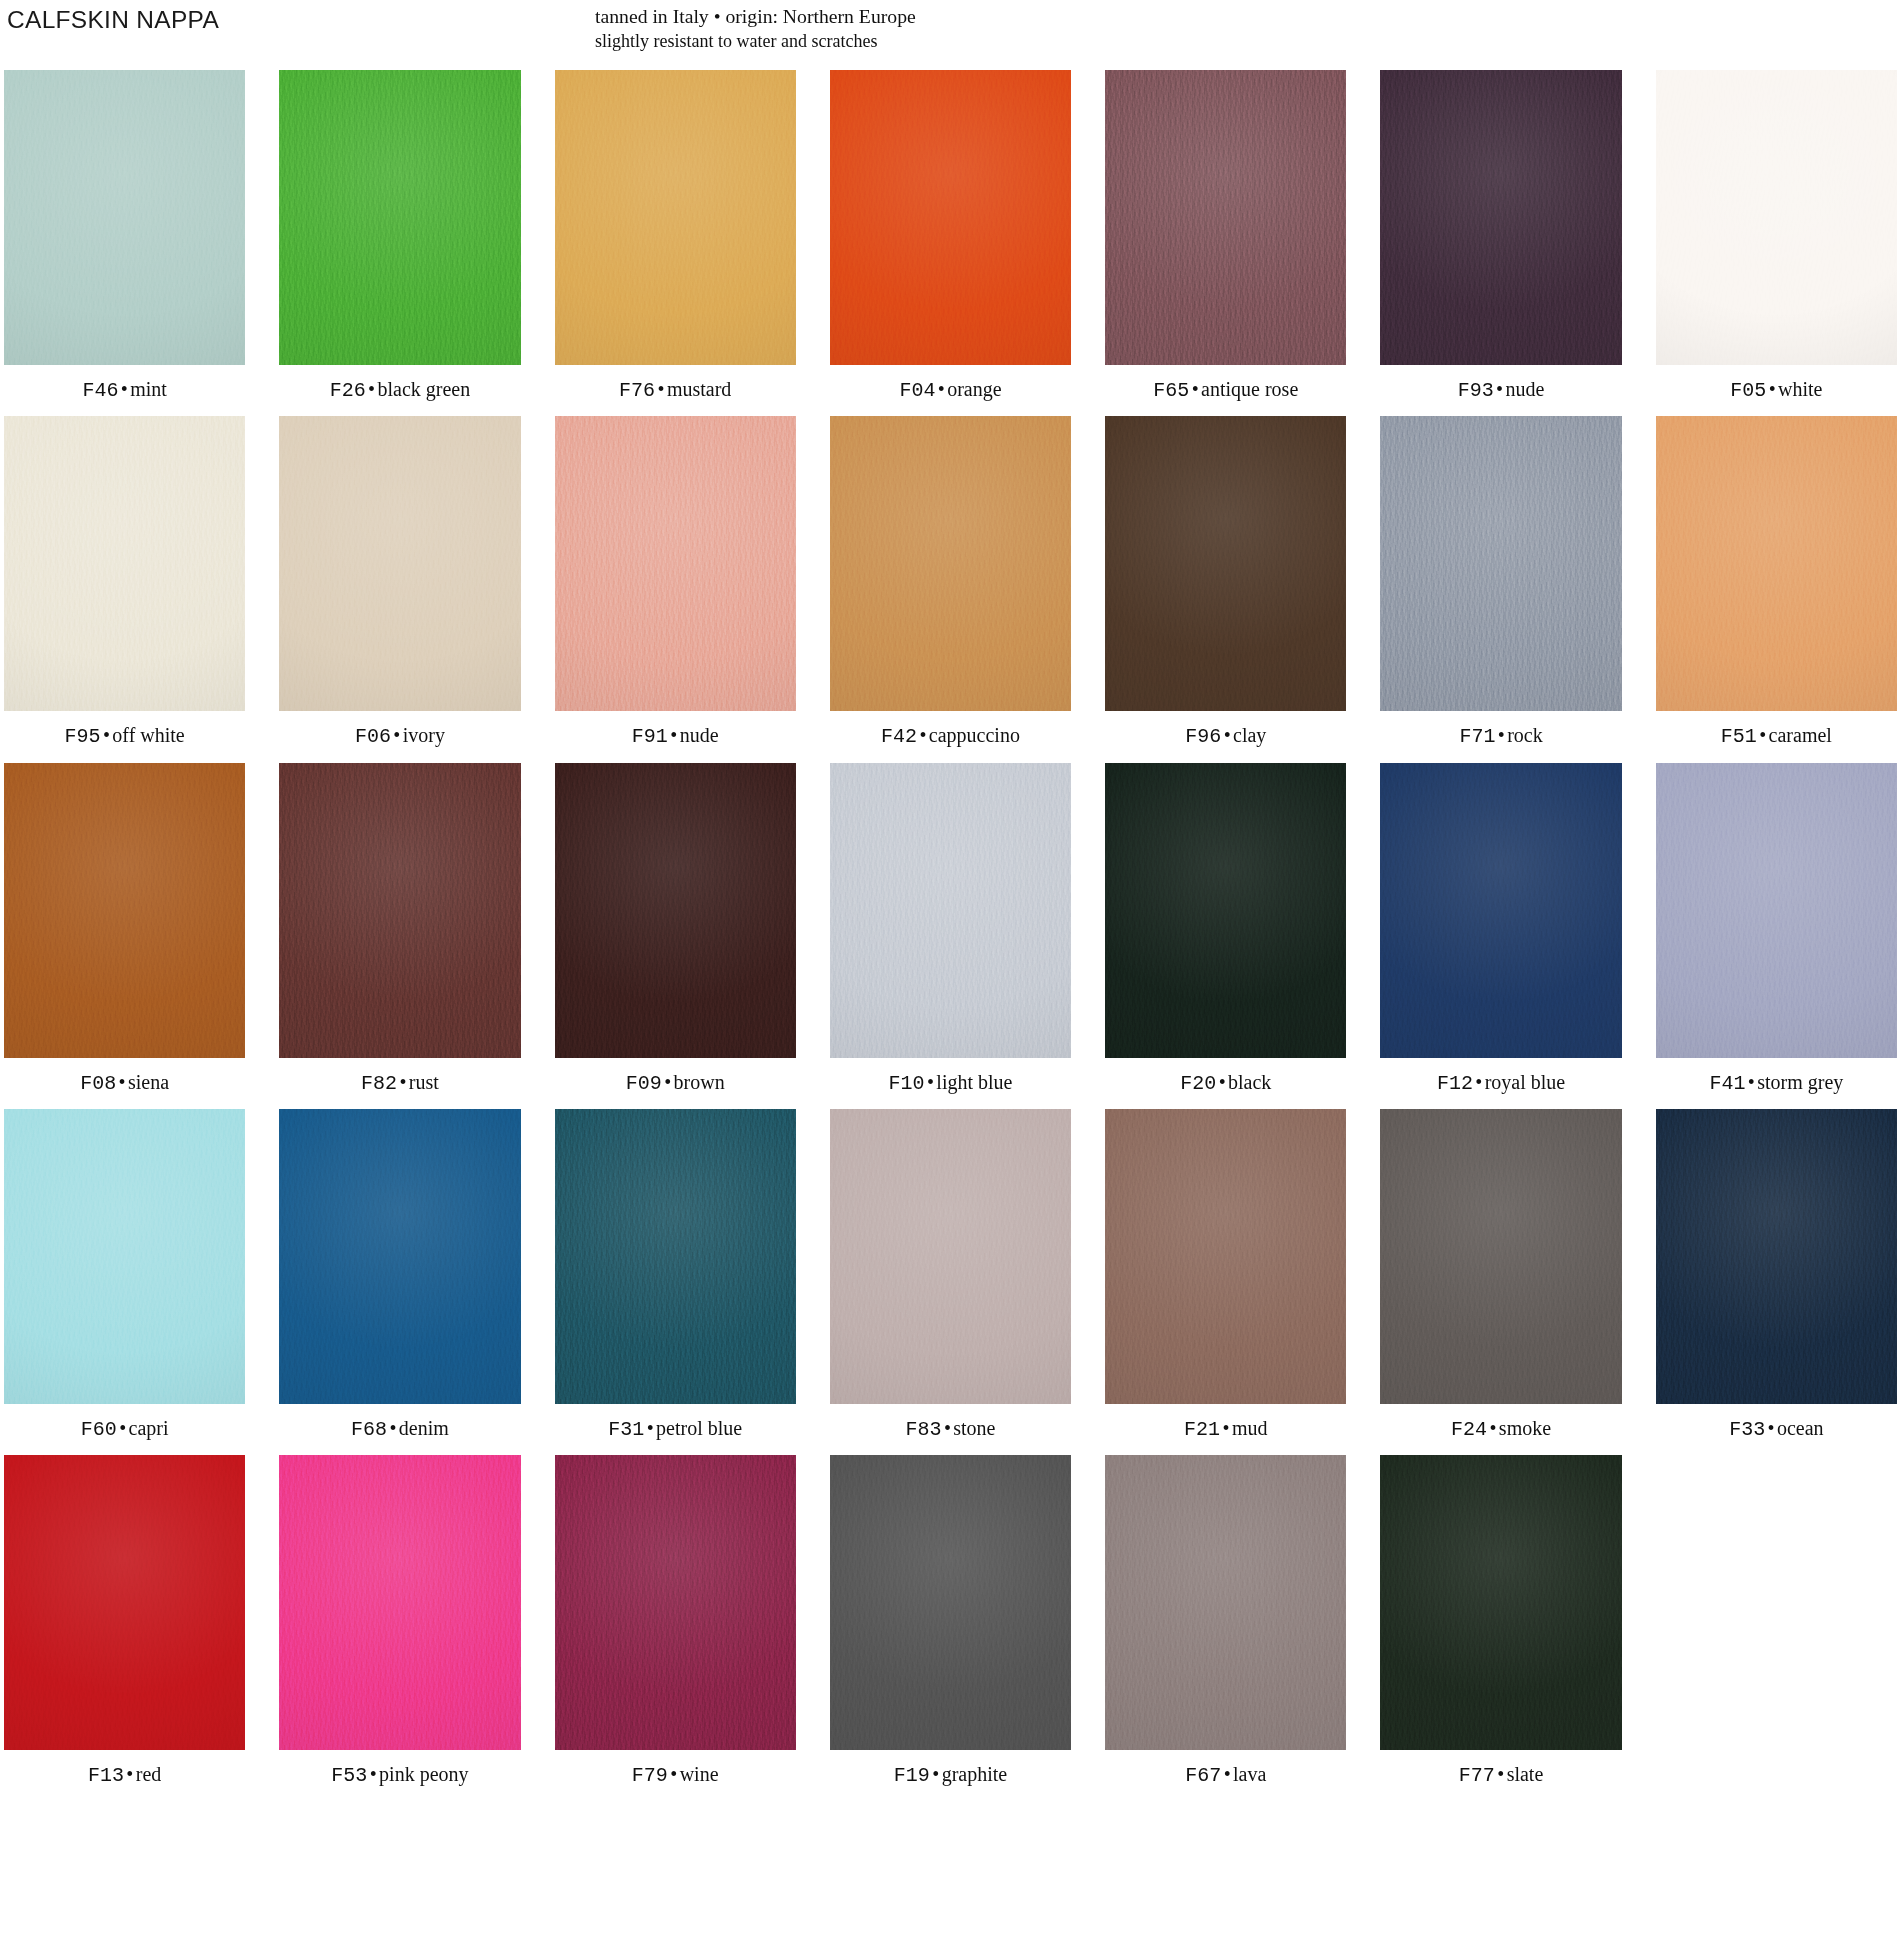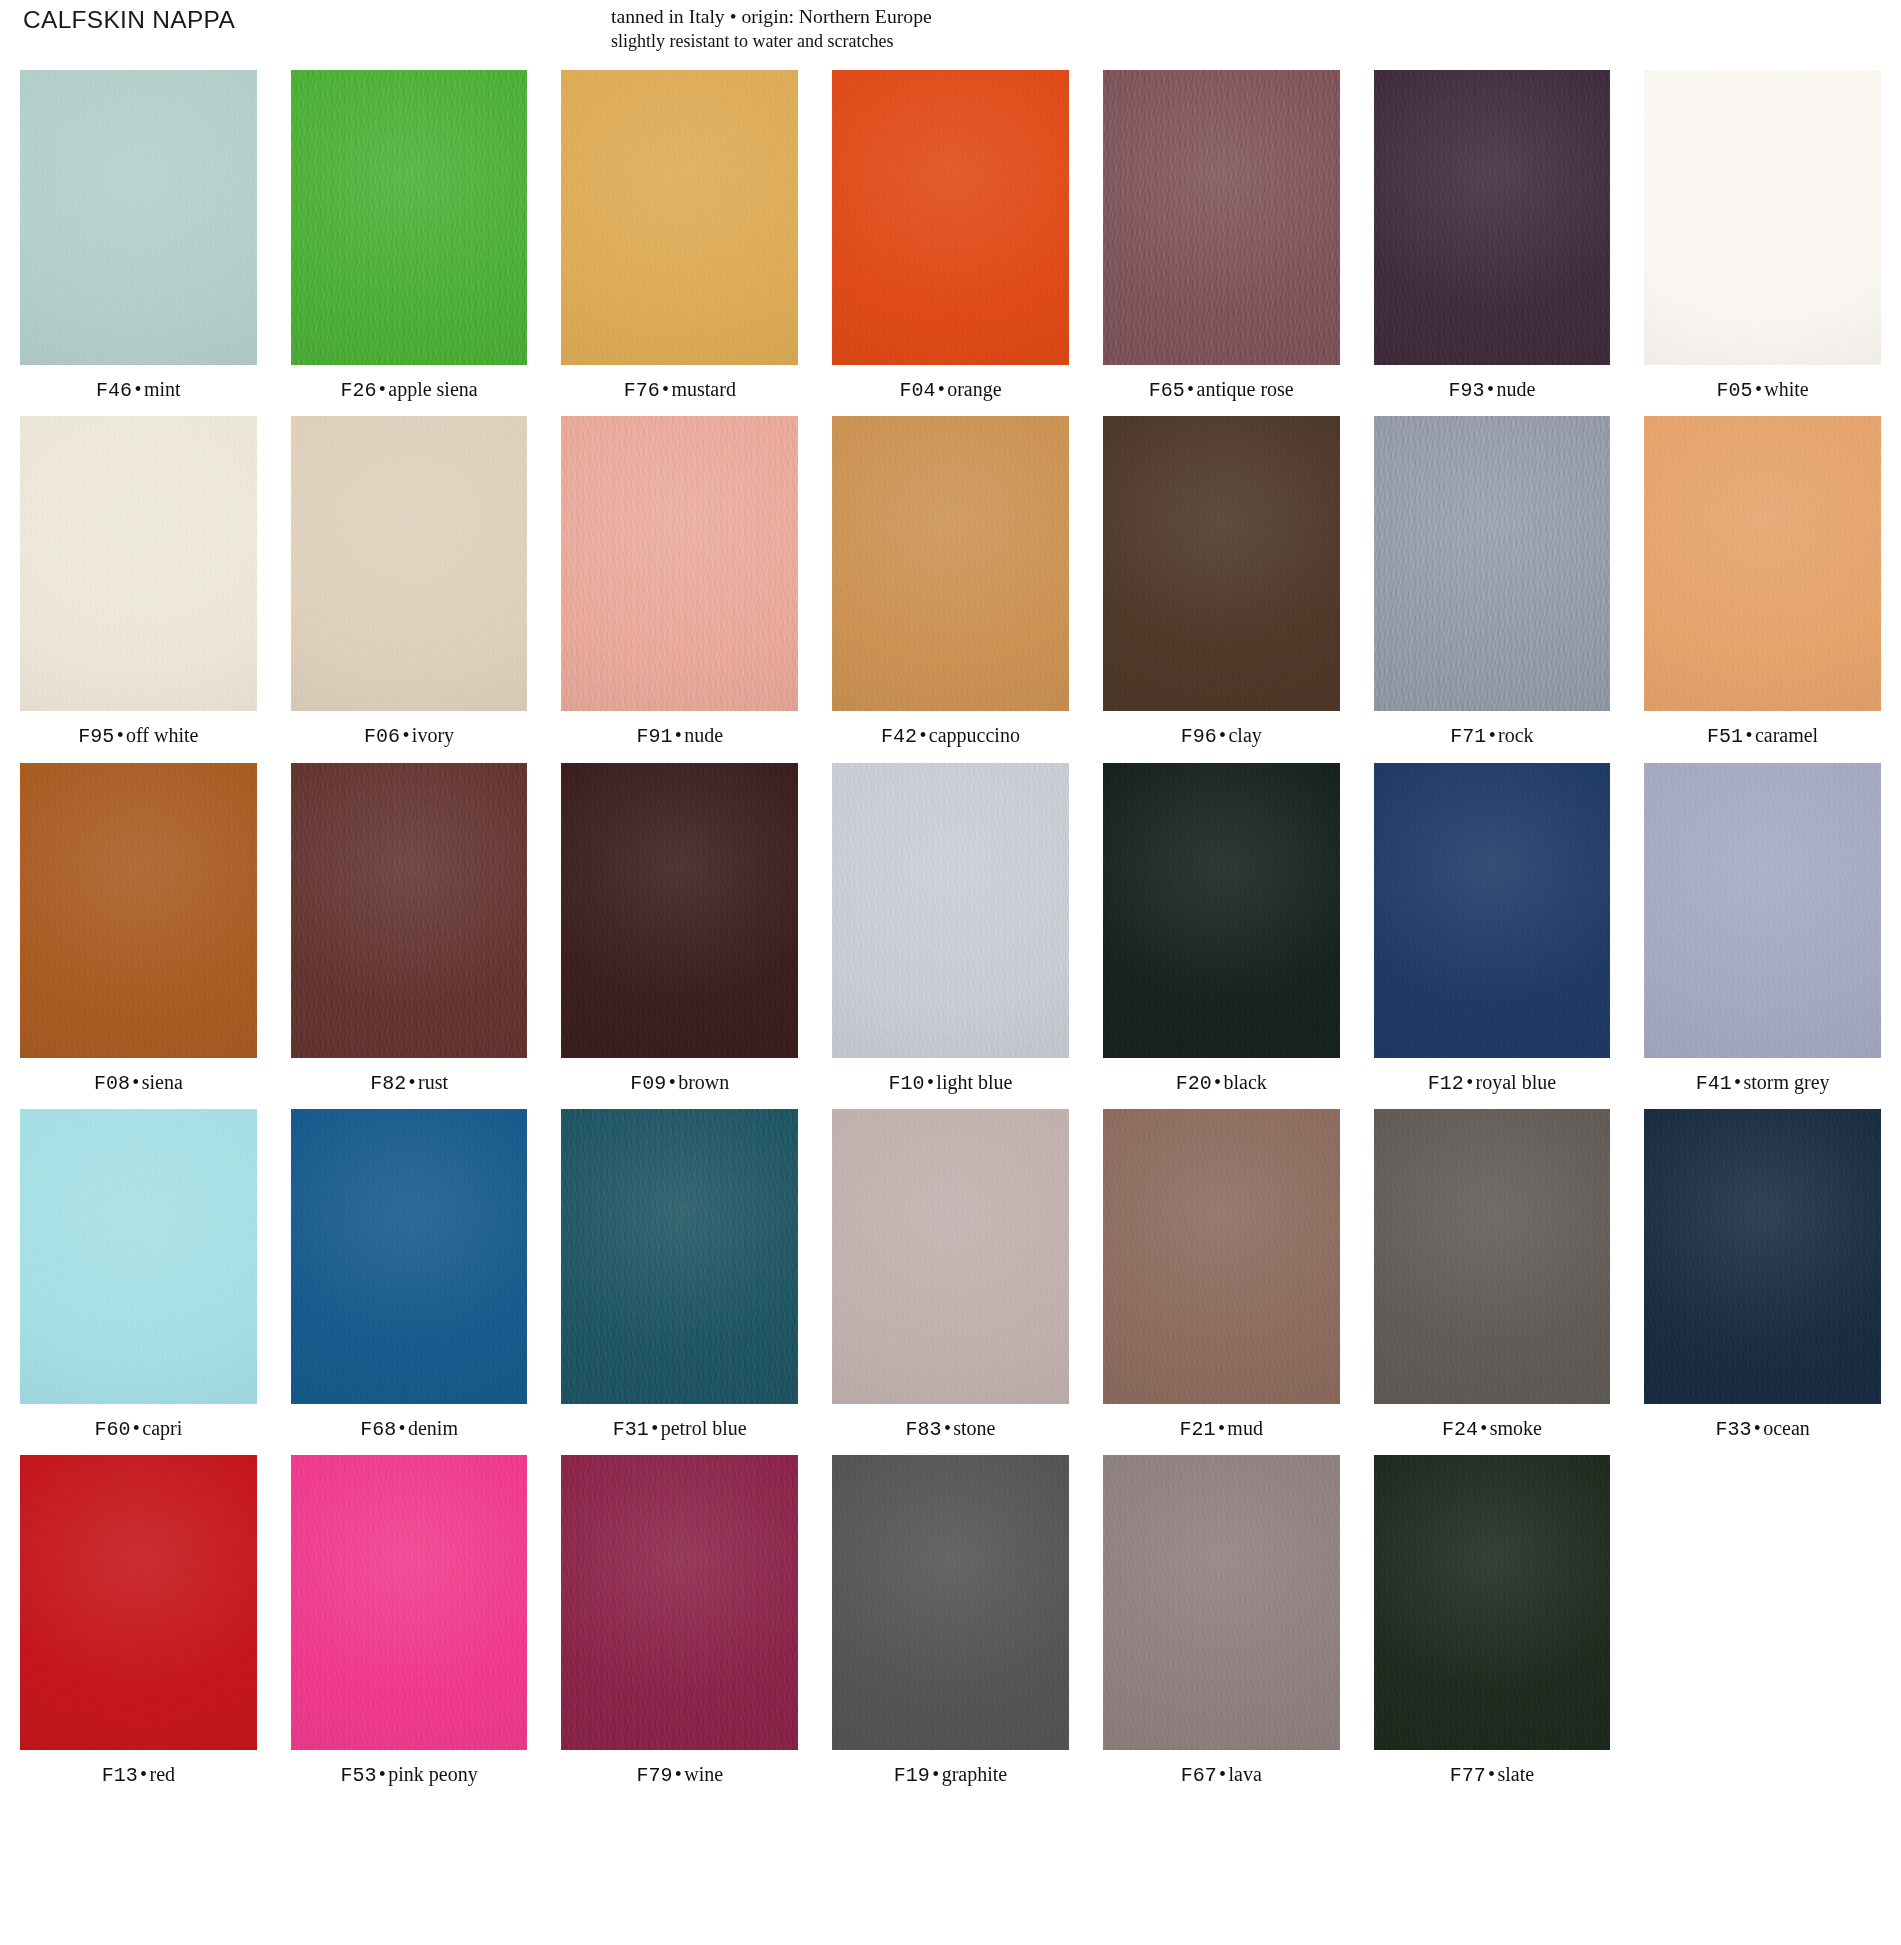--- a/index.html
+++ b/index.html
@@ -14,21 +14,21 @@
     font-family: "Liberation Serif", "DejaVu Serif", serif;
     color: #111111;
     overflow: hidden;
   }
 
   .sheet {
     position: relative;
     width: 1901px;
     height: 1946px;
     box-sizing: border-box;
-    padding: 0 20px;
+    padding: 0 4px;
   }
 
   
   .header {
     position: relative;
     height: 70px;
     padding-top: 8.3px;
     box-sizing: border-box;
   }
   .material-title {
@@ -162,21 +162,21 @@
           <div class="grain"></div>
           <div class="sheen"></div>
         </div>
         <div class="caption"><span class="code">F46</span><span class="sep">•</span><span class="cname">mint</span></div>
       </div>
       <div class="cell">
         <div class="swatch coarse" style="background-color: rgb(76, 175, 54);">
           <div class="grain"></div>
           <div class="sheen"></div>
         </div>
-        <div class="caption"><span class="code">F26</span><span class="sep">•</span><span class="cname">apple siena</span></div>
+        <div class="caption"><span class="code">F26</span><span class="sep">•</span><span class="cname">black green</span></div>
       </div>
       <div class="cell">
         <div class="swatch smooth" style="background-color: rgb(221, 171, 86);">
           <div class="grain"></div>
           <div class="sheen"></div>
         </div>
         <div class="caption"><span class="code">F76</span><span class="sep">•</span><span class="cname">mustard</span></div>
       </div>
       <div class="cell">
         <div class="swatch smooth" style="background-color: rgb(223, 74, 23);">

